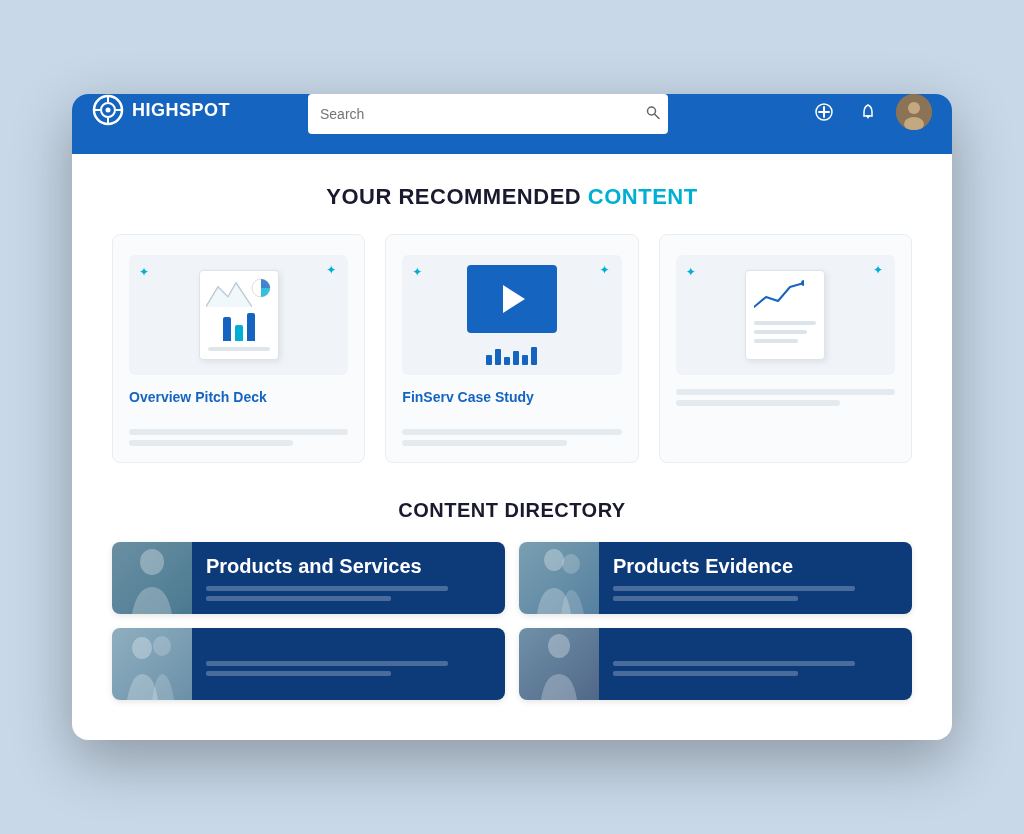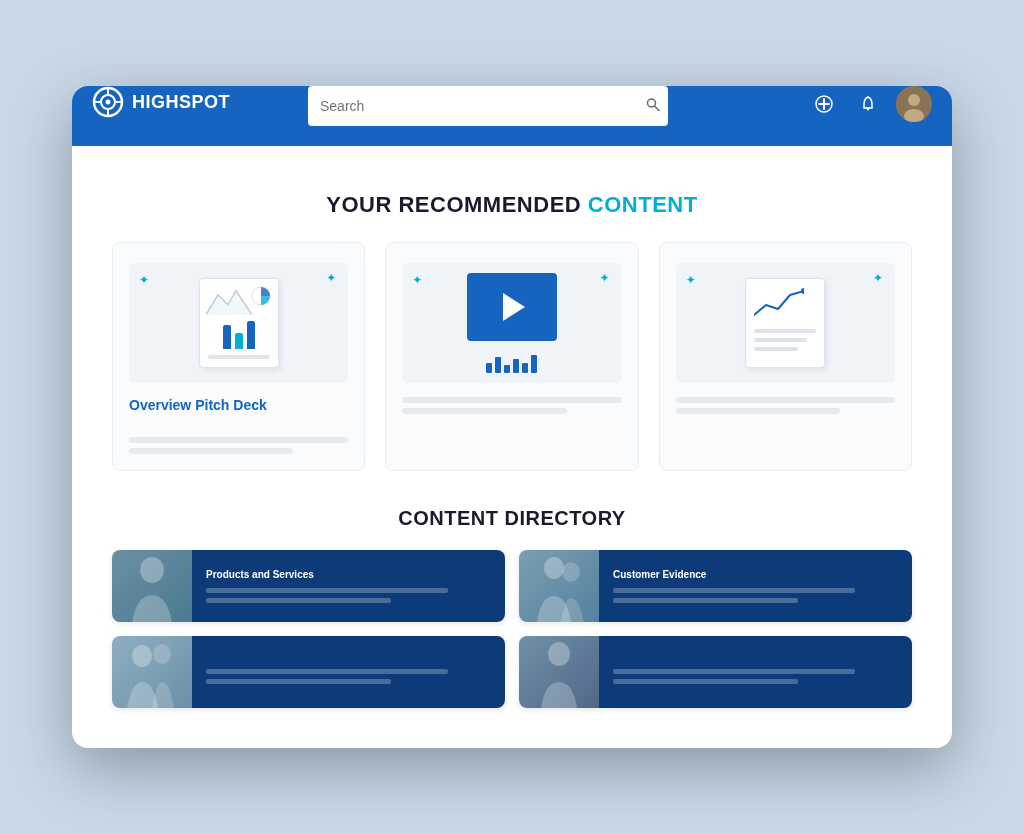--- a/index.html
+++ b/index.html
@@ -94,21 +94,21 @@
       display: flex;
       align-items: center;
       justify-content: center;
       color: #fff;
       font-size: 14px;
       font-weight: 600;
       cursor: pointer;
     }
     
     .main-content {
-      padding: 46px 40px 40px;
+      padding: 30px 40px 40px;
     }
     
     .section-title {
       text-align: center;
       font-size: 22px;
       font-weight: 800;
       color: #1a1a2e;
       margin-bottom: 24px;
       letter-spacing: 0.5px;
     }
@@ -298,21 +298,21 @@
     .dir-content {
       flex: 1;
       background: #0d3b7a;
       height: 100%;
       display: flex;
       flex-direction: column;
       justify-content: center;
       padding: 10px 14px;
     }
     .dir-name {
-      font-size: 10px;
+      font-size: 20px;
       font-weight: 700;
       color: #fff;
       margin-bottom: 8px;
     }
     .dir-sub-lines {
       display: flex;
       flex-direction: column;
       gap: 5px;
     }
     .dir-sub-line {
@@ -427,20 +427,21 @@
               <div class="vbar" style="height:10px;"></div>
               <div class="vbar" style="height:16px;"></div>
               <div class="vbar" style="height:8px;"></div>
               <div class="vbar" style="height:14px;"></div>
               <div class="vbar" style="height:10px;"></div>
               <div class="vbar" style="height:18px;"></div>
             </div>
           </div>
           <span class="sparkle sp-tr">✦</span>
         </div>
+        <div class="card-title">FinServ Case Study</div>
         <div class="card-desc-lines">
           <div class="desc-line dl-long"></div>
           <div class="desc-line dl-med"></div>
         </div>
       </div>
 
       <div class="card">
         <div class="card-thumbnail thumb-report">
           <span class="sparkle sp-tl">✦</span>
           <div class="report-mock">
@@ -487,21 +488,21 @@
       <div class="dir-item">
         <div class="dir-image person-bg-2">
           <svg viewBox="0 0 80 72" fill="none" xmlns="http://www.w3.org/2000/svg" style="position:absolute;bottom:0;width:100%;height:100%;">
             <ellipse cx="35" cy="18" rx="10" ry="11" fill="rgba(255,255,255,0.3)"></ellipse>
             <path d="M18 72 Q22 46 35 46 Q48 46 52 72 Z" fill="rgba(255,255,255,0.25)"></path>
             <ellipse cx="52" cy="22" rx="9" ry="10" fill="rgba(255,255,255,0.2)"></ellipse>
             <path d="M42 72 Q46 48 52 48 Q60 48 65 72 Z" fill="rgba(255,255,255,0.18)"></path>
           </svg>
         </div>
         <div class="dir-content">
-          <div class="dir-name">Customer Evidence</div>
+          <div class="dir-name">Products Evidence</div>
           <div class="dir-sub-lines">
             <div class="dir-sub-line dsl-long"></div>
             <div class="dir-sub-line dsl-med"></div>
           </div>
         </div>
       </div>
 
       <div class="dir-item">
         <div class="dir-image person-bg-3">
           <svg viewBox="0 0 80 72" fill="none" xmlns="http://www.w3.org/2000/svg" style="position:absolute;bottom:0;width:100%;height:100%;">

